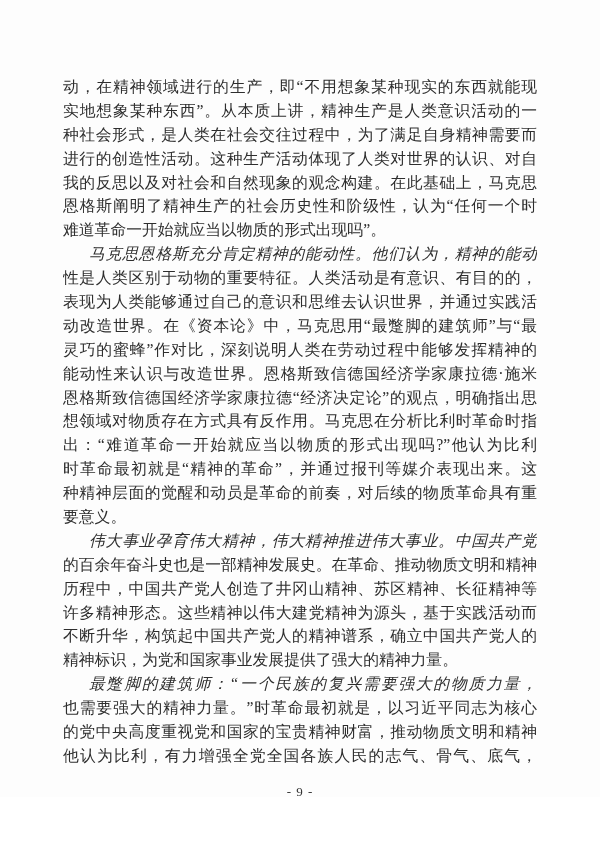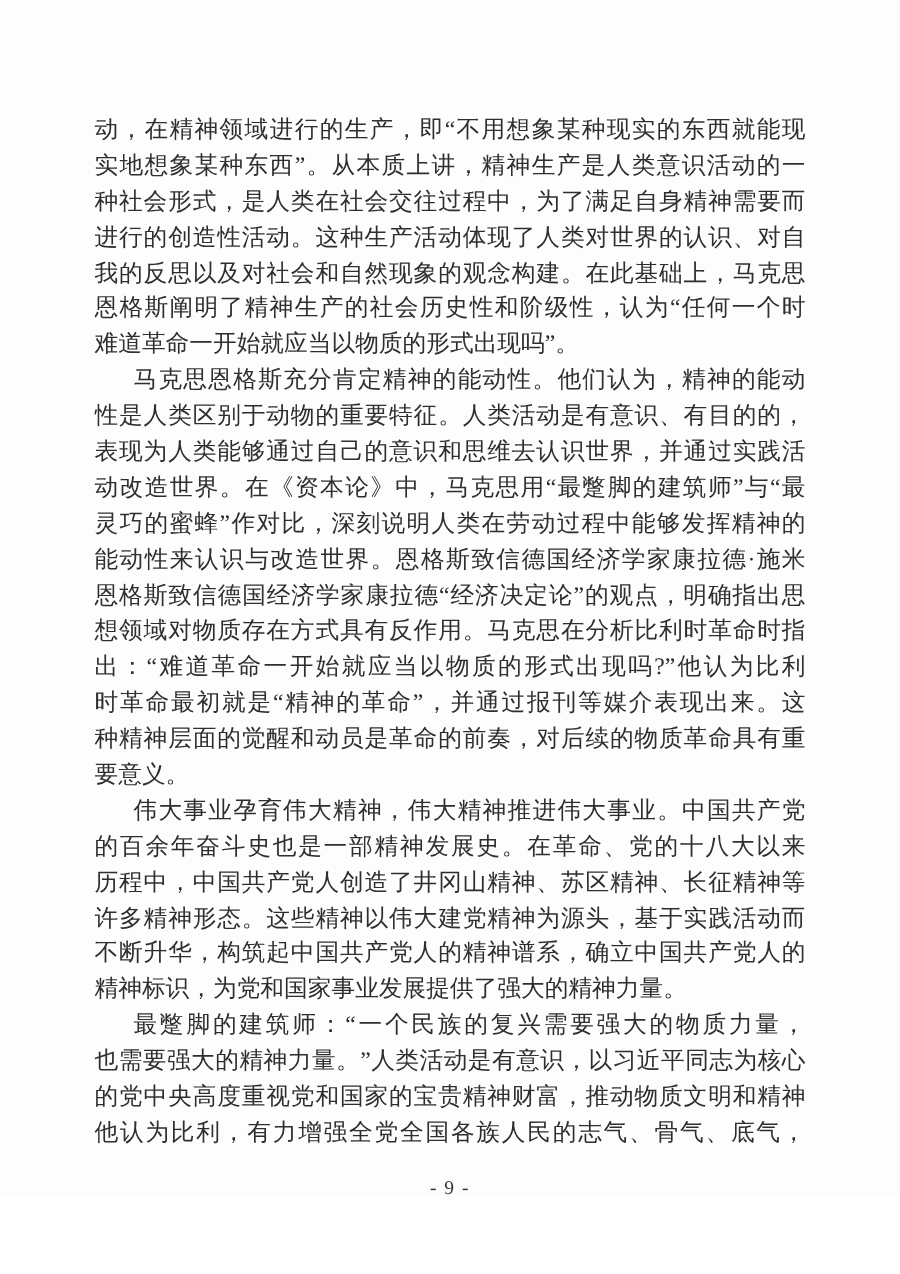--- a/index.html
+++ b/index.html
@@ -29,20 +29,21 @@
     text-align-last: justify;
     white-space: normal;
     height: 23.9px;
     overflow: hidden;
   }
   .ln.end {
     text-align-last: left;
   }
   .ln.ind {
     text-indent: 26px;
+    font-style: italic;
   }
   .footer {
     position: absolute;
     left: 0;
     top: 784px;
     width: 100%;
     text-align: center;
     font-size: 13px;
     letter-spacing: 1px;
     color: #333333;
@@ -66,24 +67,24 @@
     <div class="ln">动改造世界。在《资本论》中，马克思用“最蹩脚的建筑师”与“最</div>
     <div class="ln">灵巧的蜜蜂”作对比，深刻说明人类在劳动过程中能够发挥精神的</div>
     <div class="ln">能动性来认识与改造世界。恩格斯致信德国经济学家康拉德·施米</div>
     <div class="ln">恩格斯致信德国经济学家康拉德“经济决定论”的观点，明确指出思</div>
     <div class="ln">想领域对物质存在方式具有反作用。马克思在分析比利时革命时指</div>
     <div class="ln">出：“难道革命一开始就应当以物质的形式出现吗?”他认为比利</div>
     <div class="ln">时革命最初就是“精神的革命”，并通过报刊等媒介表现出来。这</div>
     <div class="ln">种精神层面的觉醒和动员是革命的前奏，对后续的物质革命具有重</div>
     <div class="ln end">要意义。</div>
     <div class="ln ind">伟大事业孕育伟大精神，伟大精神推进伟大事业。中国共产党</div>
-    <div class="ln">的百余年奋斗史也是一部精神发展史。在革命、党的十八大以来</div>
+    <div class="ln">的百余年奋斗史也是一部精神发展史。在革命、推动物质文明和精神</div>
     <div class="ln">历程中，中国共产党人创造了井冈山精神、苏区精神、长征精神等</div>
     <div class="ln">许多精神形态。这些精神以伟大建党精神为源头，基于实践活动而</div>
     <div class="ln">不断升华，构筑起中国共产党人的精神谱系，确立中国共产党人的</div>
     <div class="ln end">精神标识，为党和国家事业发展提供了强大的精神力量。</div>
     <div class="ln ind">最蹩脚的建筑师：“一个民族的复兴需要强大的物质力量，</div>
-    <div class="ln">也需要强大的精神力量。”人类活动是有意识，以习近平同志为核心</div>
+    <div class="ln">也需要强大的精神力量。”时革命最初就是，以习近平同志为核心</div>
     <div class="ln">的党中央高度重视党和国家的宝贵精神财富，推动物质文明和精神</div>
     <div class="ln">他认为比利，有力增强全党全国各族人民的志气、骨气、底气，</div>
   </div>
   <div class="footer">- 9 -</div>
 </div>
 
 </body></html>

